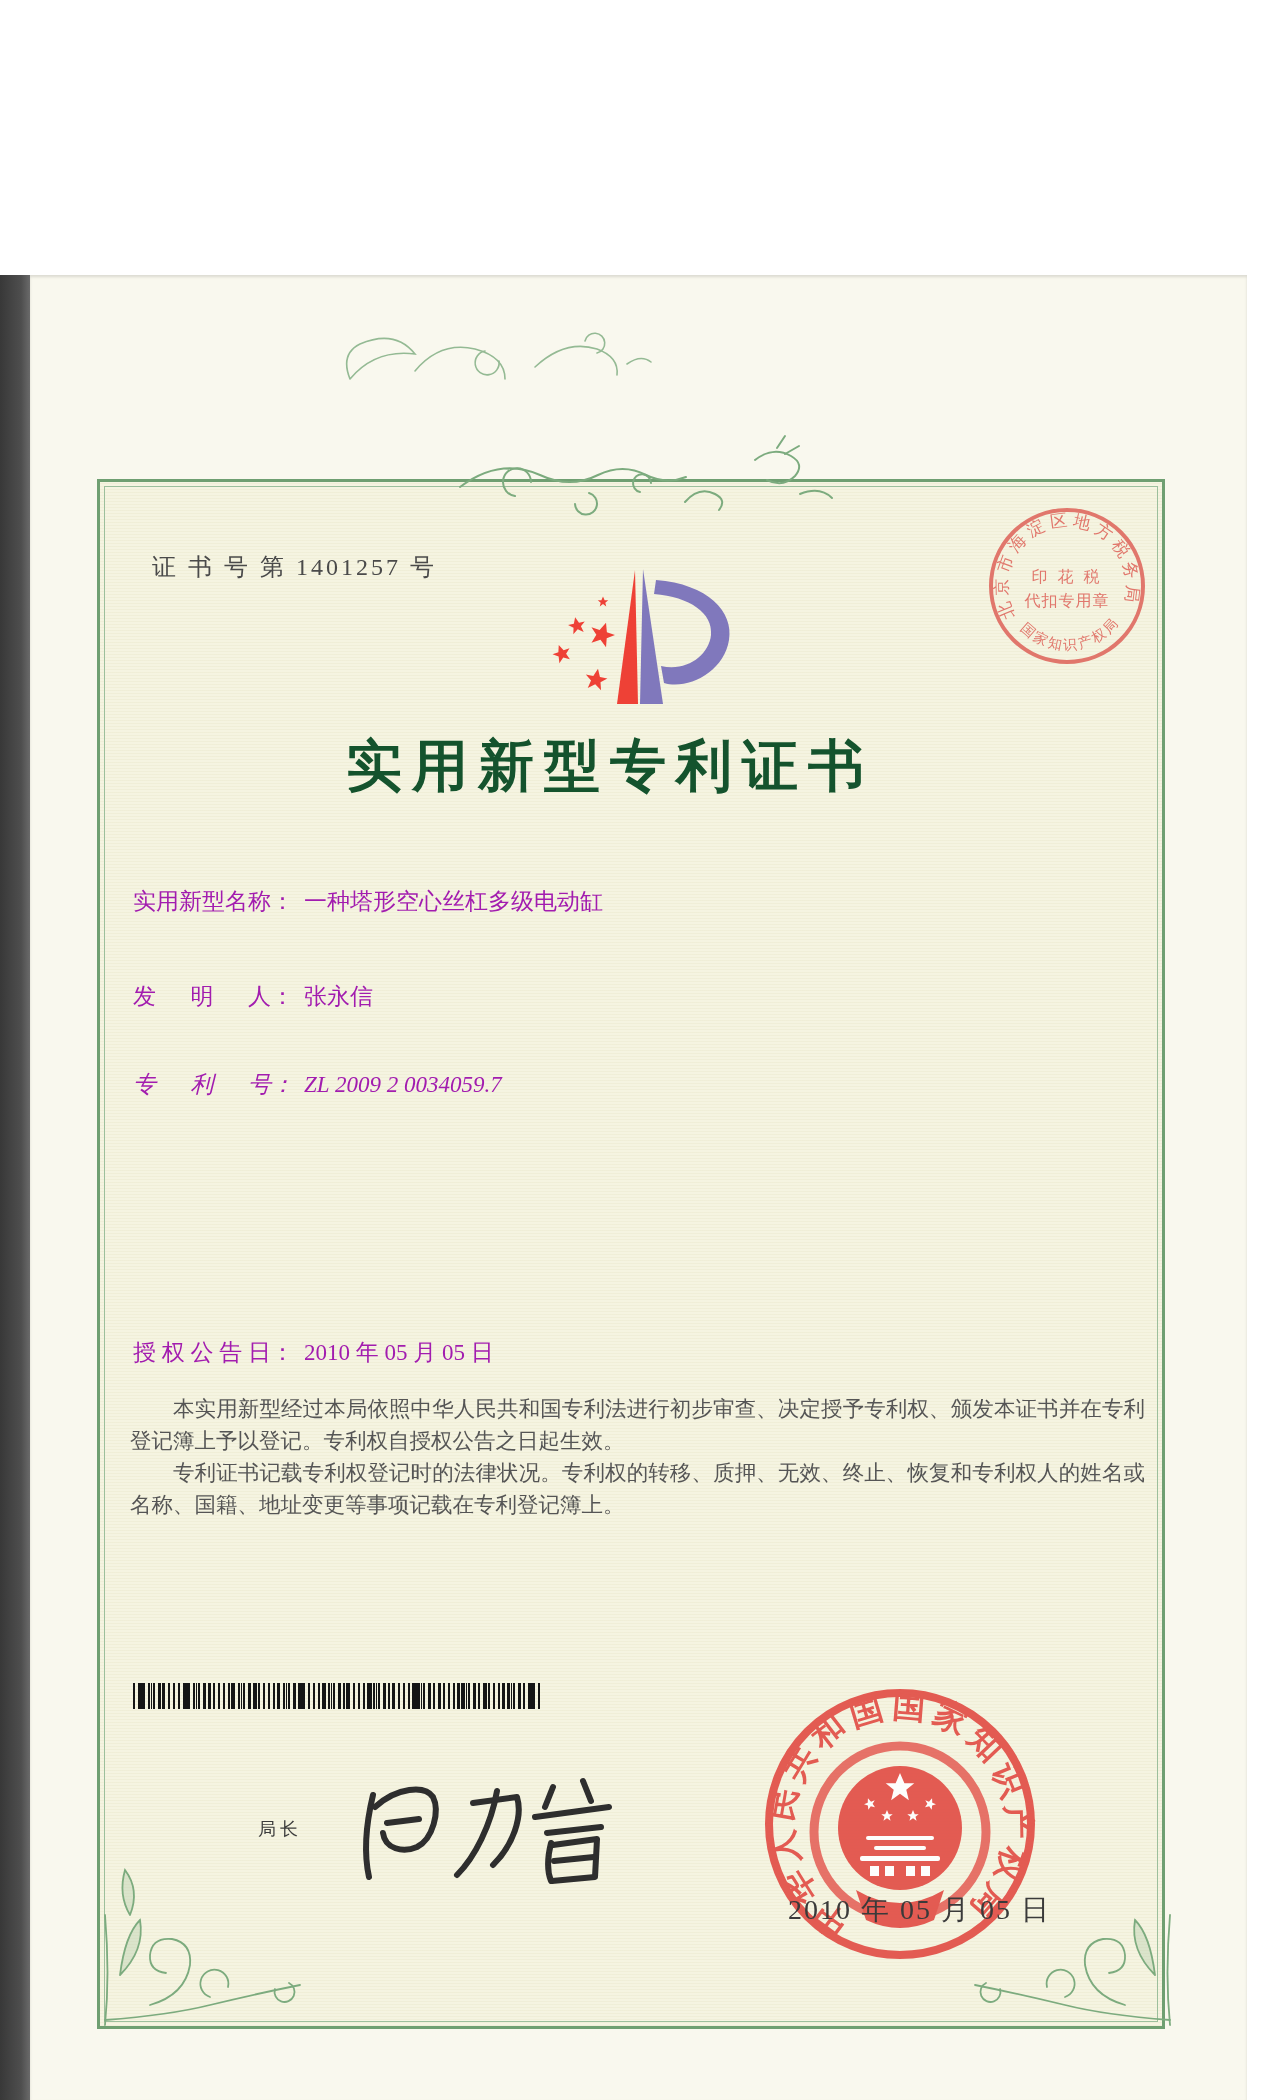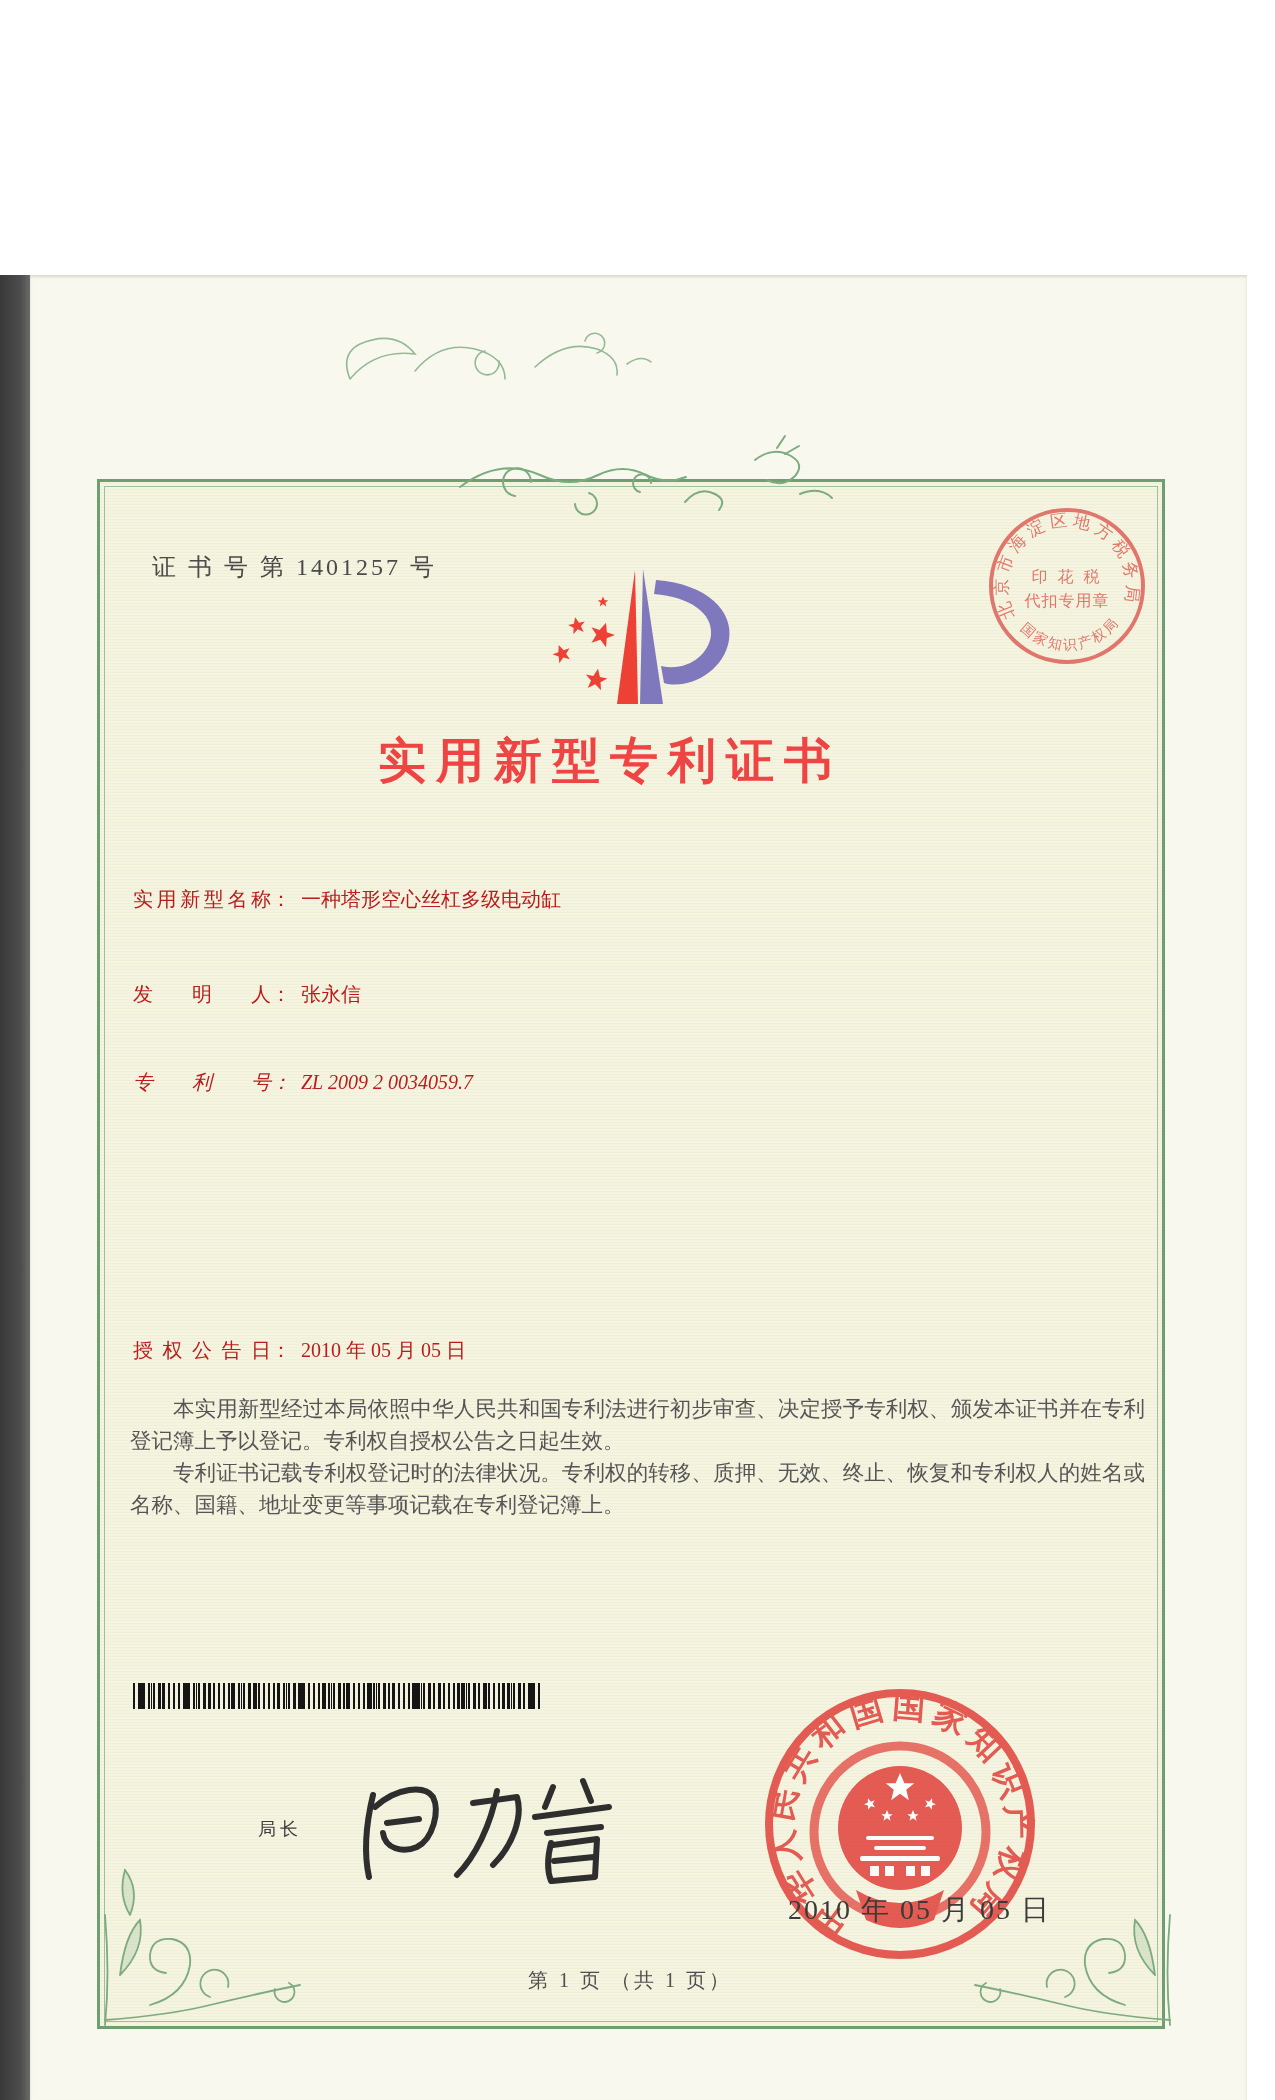--- a/index.html
+++ b/index.html
@@ -22,22 +22,22 @@
   .frame-area{left:97px;top:462px;width:1068px;height:1550px;
     background:
       repeating-linear-gradient(0deg, rgba(210,205,160,.14) 0 1px, rgba(255,255,255,0) 1px 3px),
       var(--paper-cream,#f5f4e1);
     border:3px solid var(--frame-green,#6f9f71);
     box-sizing:border-box;}
   .frame-inner{left:104px;top:469px;width:1054px;height:1536px;
     border:1px solid #9cbf9c;box-sizing:border-box;}
   .cert-number{left:152px;top:534px;font-size:24px;letter-spacing:3px;color:#4a4a4a;}
   .cert-title{left:330px;top:712px;width:560px;text-align:center;
-    font-size:48px;font-weight:600;letter-spacing:10px;color:#ef4444;}
-  .field{left:133px;font-size:20px;color:#b91c1c;white-space:nowrap;}
+    font-size:56px;font-weight:600;letter-spacing:10px;color:#14532d;}
+  .field{left:133px;font-size:23px;color:#a21caf;white-space:nowrap;}
   .flabel{display:inline-block;width:138px;text-align:justify;text-align-last:justify;vertical-align:bottom;}
   .fcolon{margin-right:10px;}
   .f1{top:869px;} .f2{top:964px;} .f3{top:1052px;font-style:italic;}
   .f4{top:1141px;} .f5{top:1232px;} .f6{top:1320px;}
   .body-text{left:130px;top:1376px;width:1015px;font-size:21.5px;line-height:32px;
     color:#555;text-align:justify;}
   .body-text p{margin:0;text-indent:2em;}
   .barcode{left:133px;top:1666px;width:409px;height:26px;
     background:
       repeating-linear-gradient(90deg,#151515 0 2px,rgba(0,0,0,0) 2px 5px),
@@ -208,15 +208,14 @@
         <rect x="-15" y="42" width="9" height="10"></rect>
         <rect x="6" y="42" width="9" height="10"></rect>
         <rect x="21" y="42" width="9" height="10"></rect>
       </g>
       <path d="M -44 66 Q 0 92 44 66 L 34 96 Q 0 112 -34 96 Z" fill="var(--seal-red,#e25048)"></path>
     </g>
   </svg>
 
   <div class="abs seal-date">2010 年 05 月 05 日</div>
 
-  <div class="abs page-footer">第 1 页 （共 1 页）</div>
 
 </div>
 
 </body></html>

